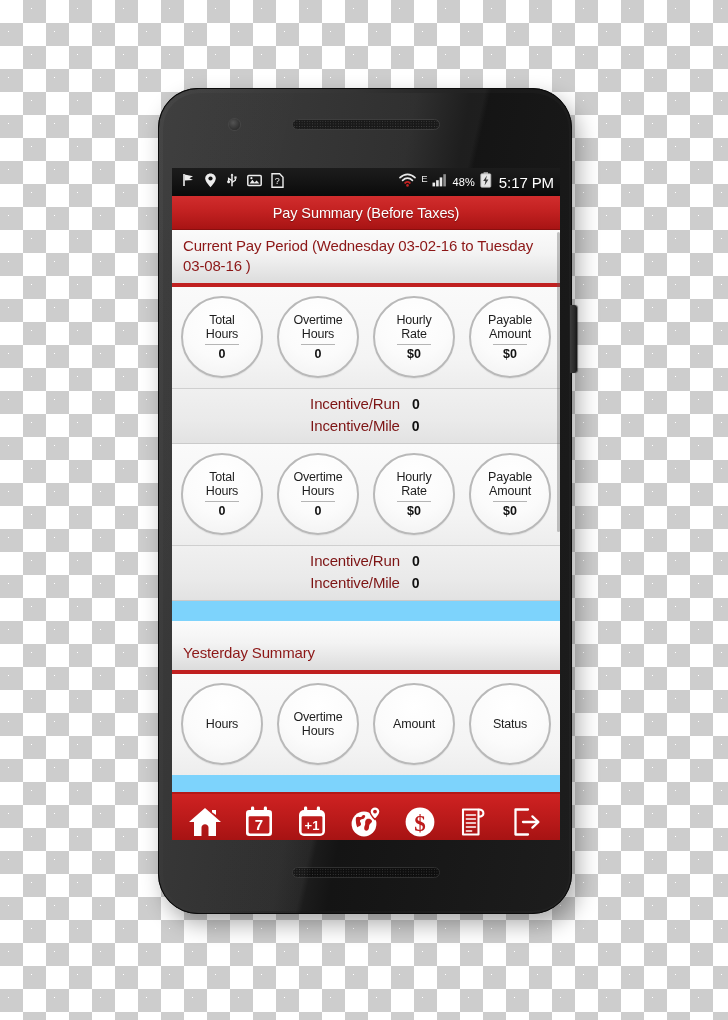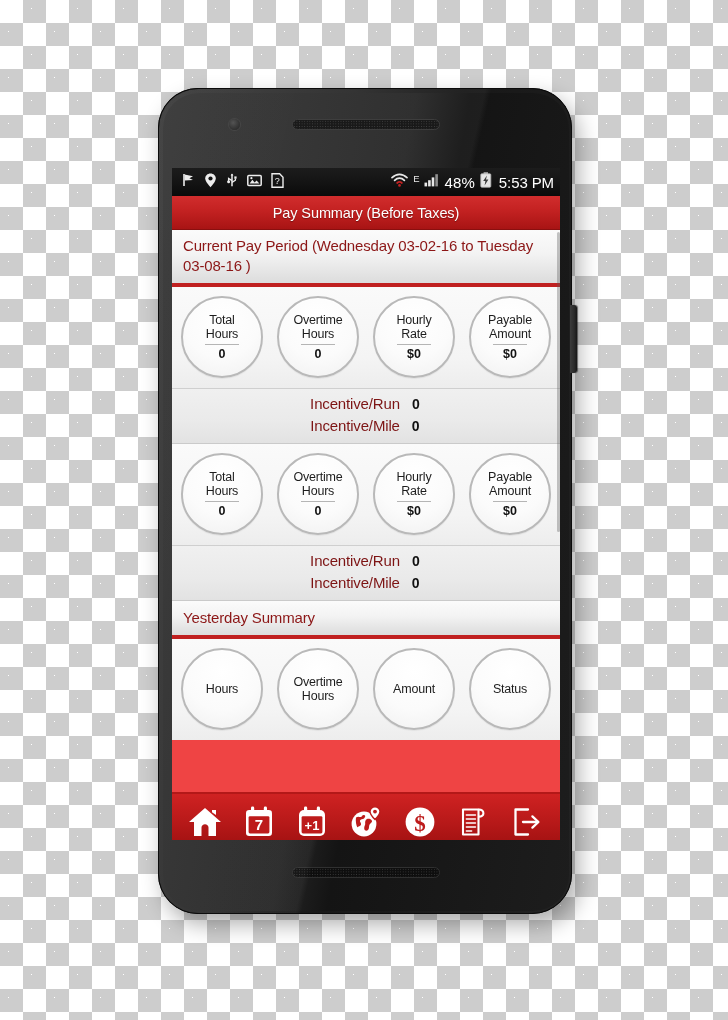--- a/index.html
+++ b/index.html
@@ -126,21 +126,21 @@
     display: flex;
     align-items: center;
     padding: 0 6px;
     box-sizing: border-box;
     color: #f2f2f2;
   }
   .sb-left { display: flex; align-items: center; gap: 9px; flex: 1; padding-left: 4px; }
   .sb-right { display: flex; align-items: center; gap: 5px; }
   .sb-icon { display: block; }
   .sb-text {
-    font-size: 15px;
+    font-size: 11px;
     color: #ffffff;
     letter-spacing: 0.1px;
   }
   #sb-clock {
     font-size: 15px;
     color: #ffffff;
     margin-left: 2px;
     letter-spacing: -0.1px;
   }
   #sb-net {
@@ -165,42 +165,43 @@
     font-size: 14.5px;
     letter-spacing: -0.1px;
     text-shadow: 0 1px 1px rgba(0,0,0,0.35);
   }
 
   
   #content {
     height: 619px;
     overflow: hidden;
     position: relative;
-    background: #ef4444;
+    background: #7dd3fc;
   }
 
   
   .period-header {
     background: linear-gradient(180deg, #fbfbfb 0%, #f3f3f3 45%, #dcdcdc 100%);
     padding: 6px 11px 7px 11px;
     border-bottom: 4px solid #c02020;
     box-sizing: border-box;
   }
   .period-header-text {
     color: #8c1616;
     font-size: 15px;
     line-height: 20px;
     letter-spacing: -0.15px;
   }
 
   .section-header {
     background: linear-gradient(180deg, #fbfbfb 0%, #f3f3f3 45%, #dcdcdc 100%);
-    padding: 7px 11px 8px 11px;
+    padding: 22px 11px 8px 11px;
     border-bottom: 4px solid #c02020;
     box-sizing: border-box;
+    margin-top: 20px;
   }
   .section-header-text {
     color: #8c1616;
     font-size: 15px;
     line-height: 19px;
     letter-spacing: -0.15px;
   }
 
   
   .circle-row {
@@ -398,21 +399,21 @@
         <span class="sb-text">48%</span>
 
         <span class="sb-icon">
           <svg width="12" height="16" viewBox="0 0 12 16">
             <rect x="3.6" y="0.4" width="4.4" height="1.4" fill="#e0e0e0"></rect>
             <rect x="0.8" y="1.8" width="10" height="13.4" rx="1" fill="#e6e6e6" stroke="#b4b4b4" stroke-width="0.8"></rect>
             <path d="M6.9 3.4 L3.2 9.0 L5.4 9.0 L4.6 13.6 L8.4 7.6 L6.0 7.6 Z" fill="#3c3c3c"></path>
           </svg>
         </span>
 
-        <span id="sb-clock">5:53 PM</span>
+        <span id="sb-clock">5:17 PM</span>
       </div>
     </div>
 
     <div id="title-bar">
       <span id="title-text">Pay Summary (Before Taxes)</span>
     </div>
 
     <div id="content">
 
       <div class="period-header">

